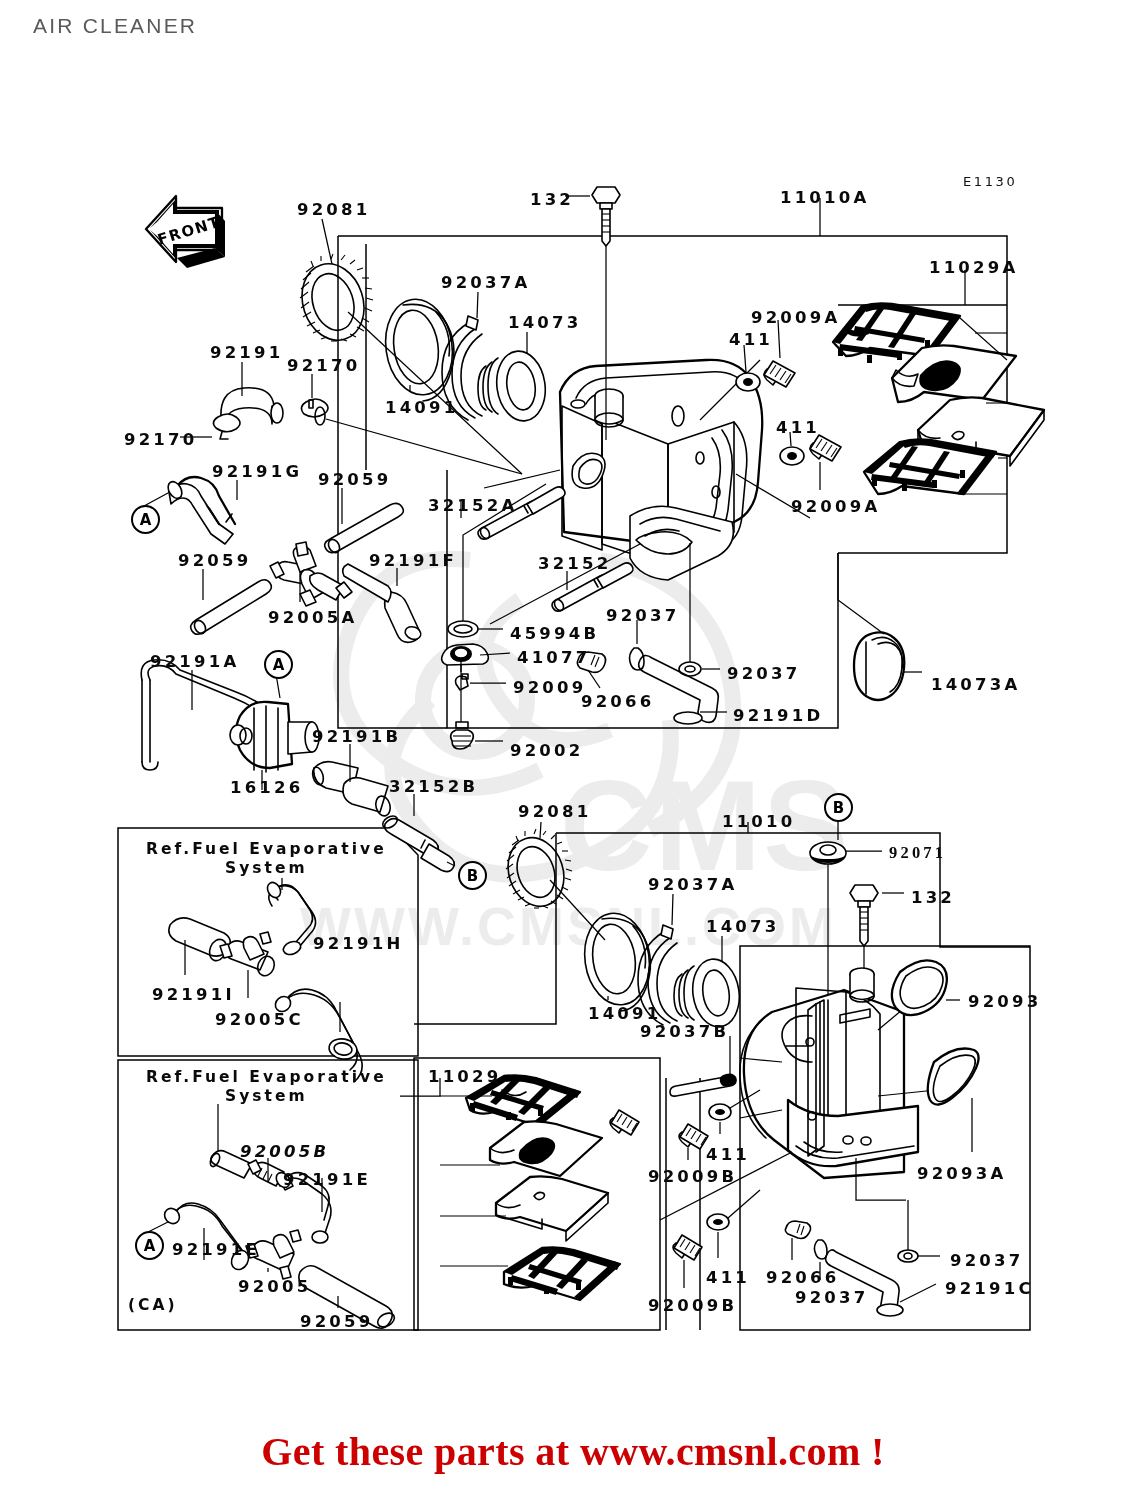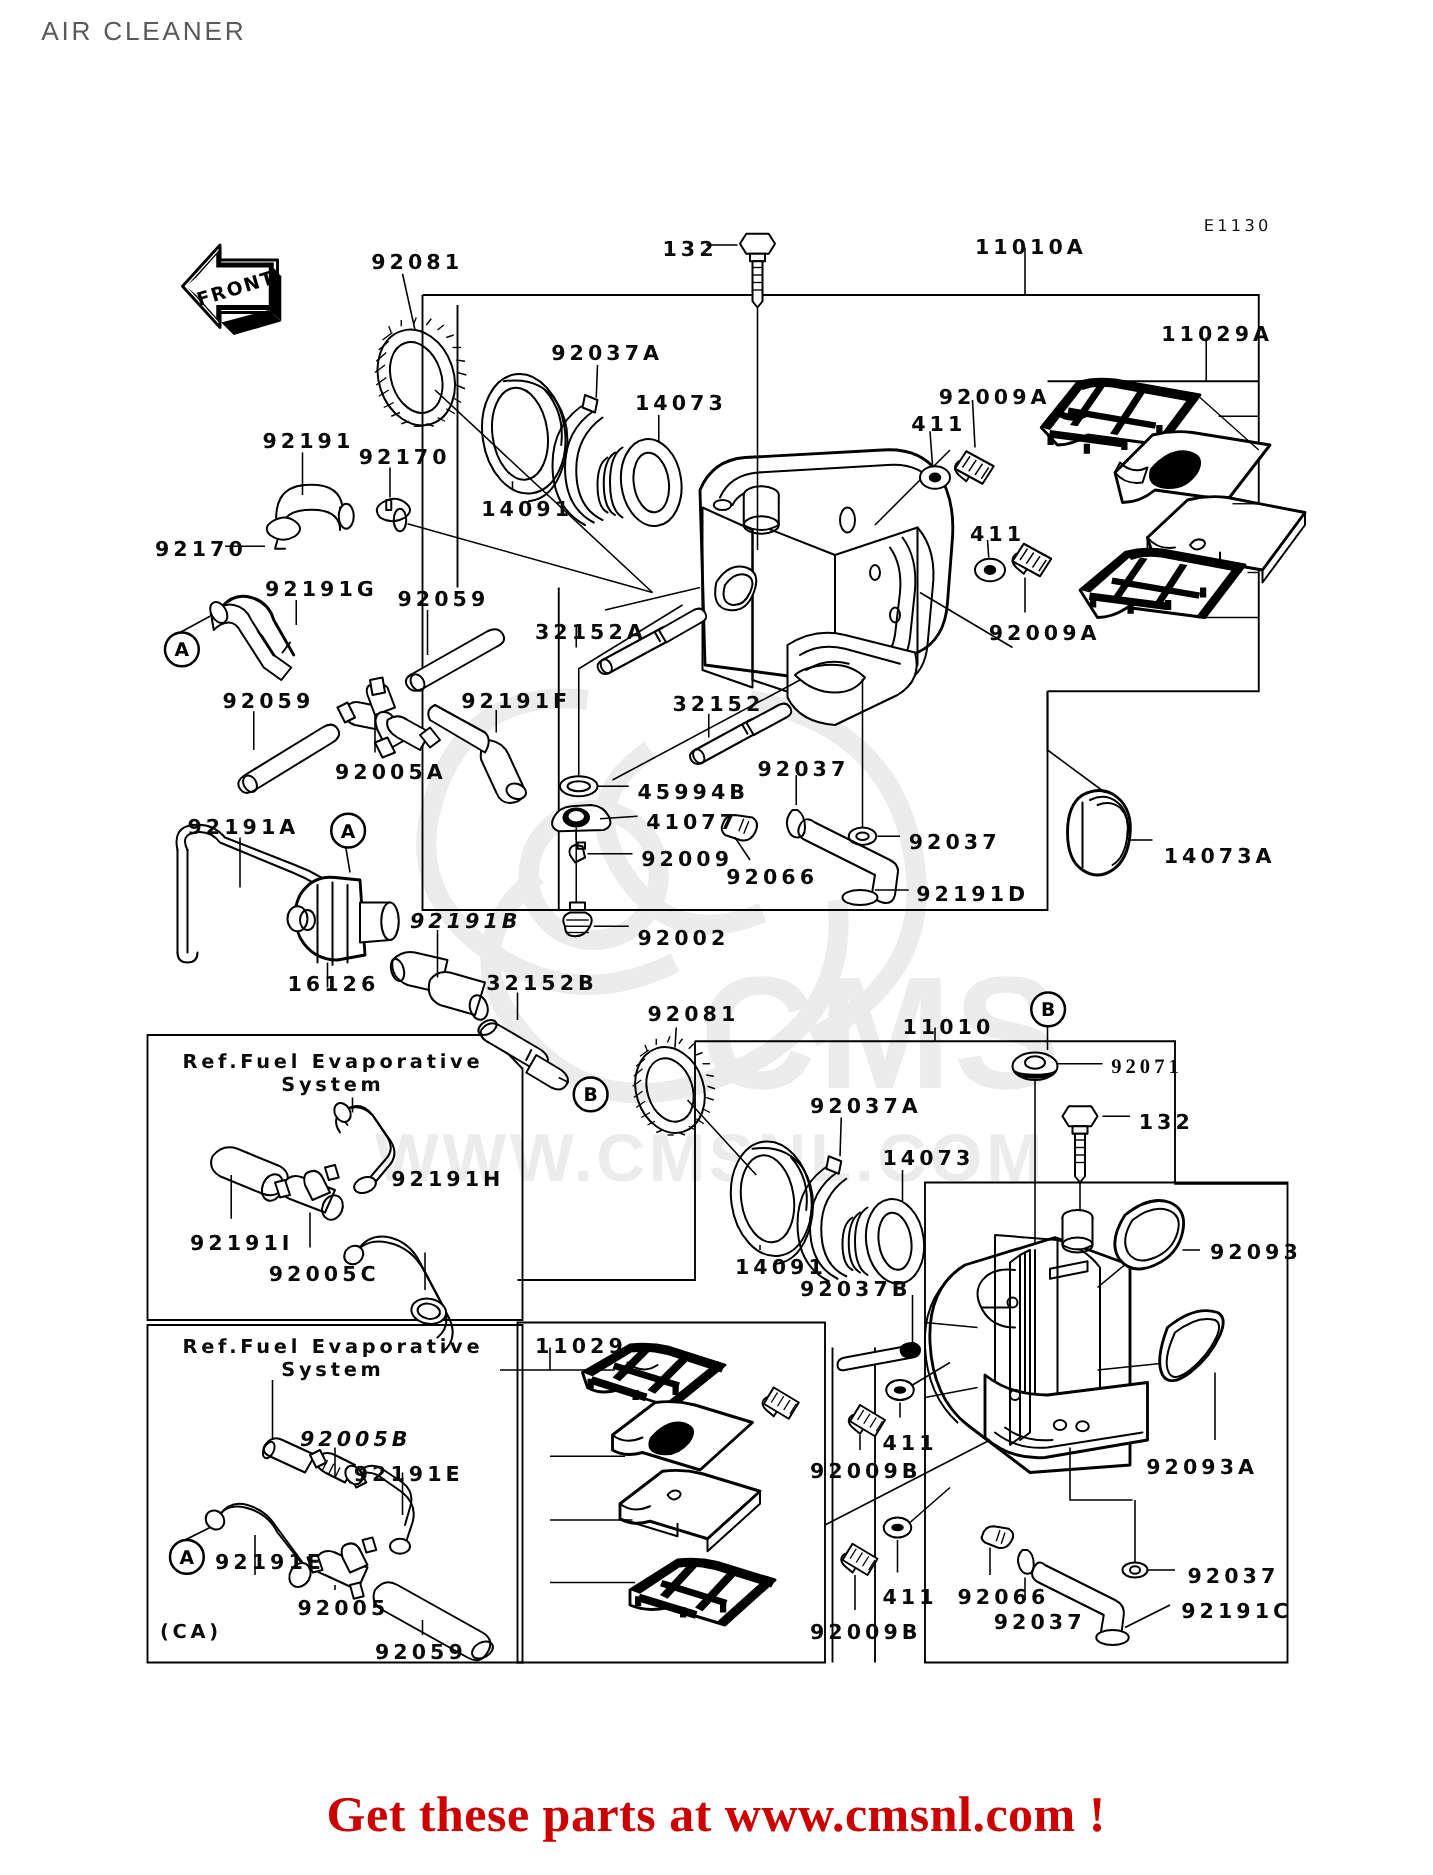--- a/index.html
+++ b/index.html
@@ -878,21 +878,21 @@
       <div class="lbl" style="left: 268px; top: 608px;">92005A</div>
       <div class="lbl" style="left: 606px; top: 606px;">92037</div>
       <div class="lbl" style="left: 510px; top: 624px;">45994B</div>
       <div class="lbl" style="left: 517px; top: 648px;">41077</div>
       <div class="lbl" style="left: 727px; top: 664px;">92037</div>
       <div class="lbl" style="left: 150px; top: 652px;">92191A</div>
       <div class="lbl" style="left: 513px; top: 678px;">92009</div>
       <div class="lbl" style="left: 581px; top: 692px;">92066</div>
       <div class="lbl" style="left: 931px; top: 675px;">14073A</div>
       <div class="lbl" style="left: 733px; top: 706px;">92191D</div>
-      <div class="lbl" style="left: 328px; top: 727px; font-style: italic;">92191B</div>
+      <div class="lbl" style="left: 312px; top: 727px;">92191B</div>
       <div class="lbl" style="left: 510px; top: 741px;">92002</div>
       <div class="lbl" style="left: 230px; top: 778px;">16126</div>
       <div class="lbl" style="left: 389px; top: 777px;">32152B</div>
       <div class="lbl" style="left: 518px; top: 802px;">92081</div>
       <div class="lbl" style="left: 722px; top: 812px;">11010</div>
       <div class="lbl" style="left: 889px; top: 843px; font-family: Liberation Serif, serif;">92071</div>
       <div class="lbl" style="left: 648px; top: 875px;">92037A</div>
       <div class="lbl" style="left: 911px; top: 888px;">132</div>
       <div class="lbl" style="left: 706px; top: 917px;">14073</div>
       <div class="lbl" style="left: 968px; top: 992px;">92093</div>

